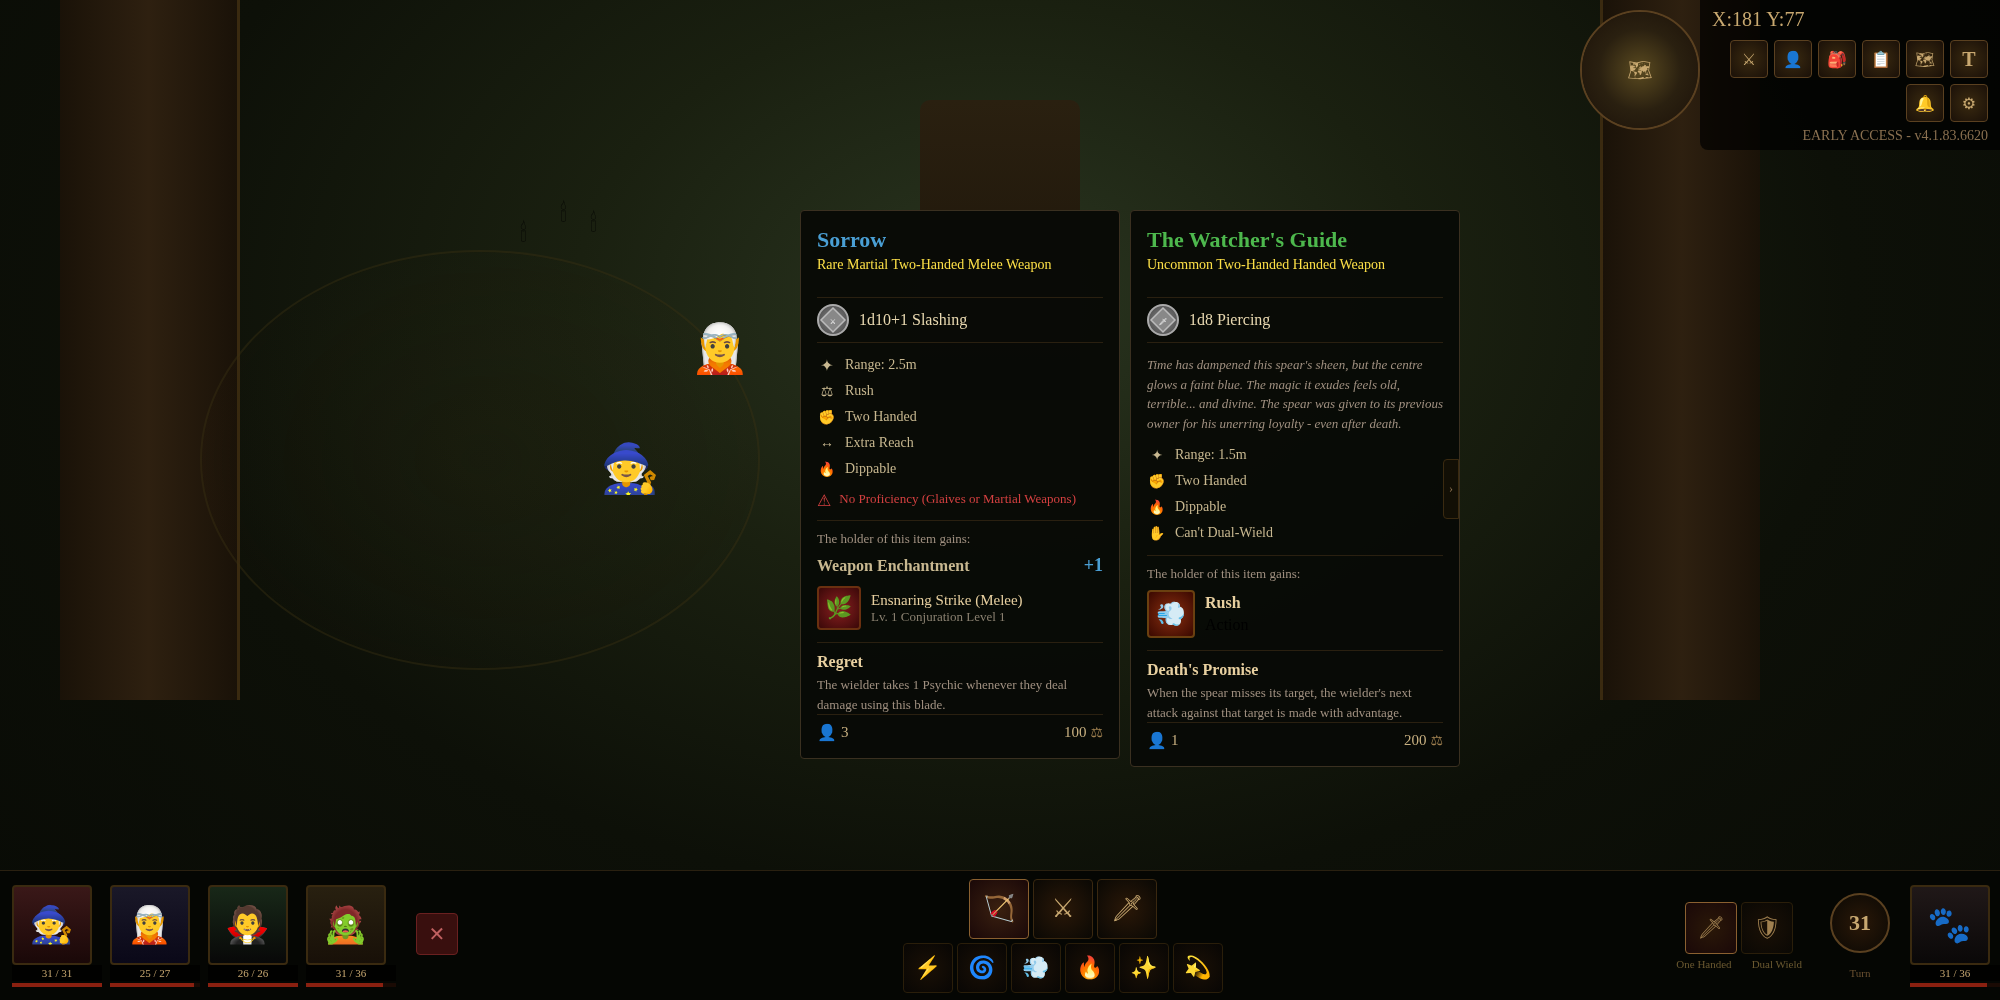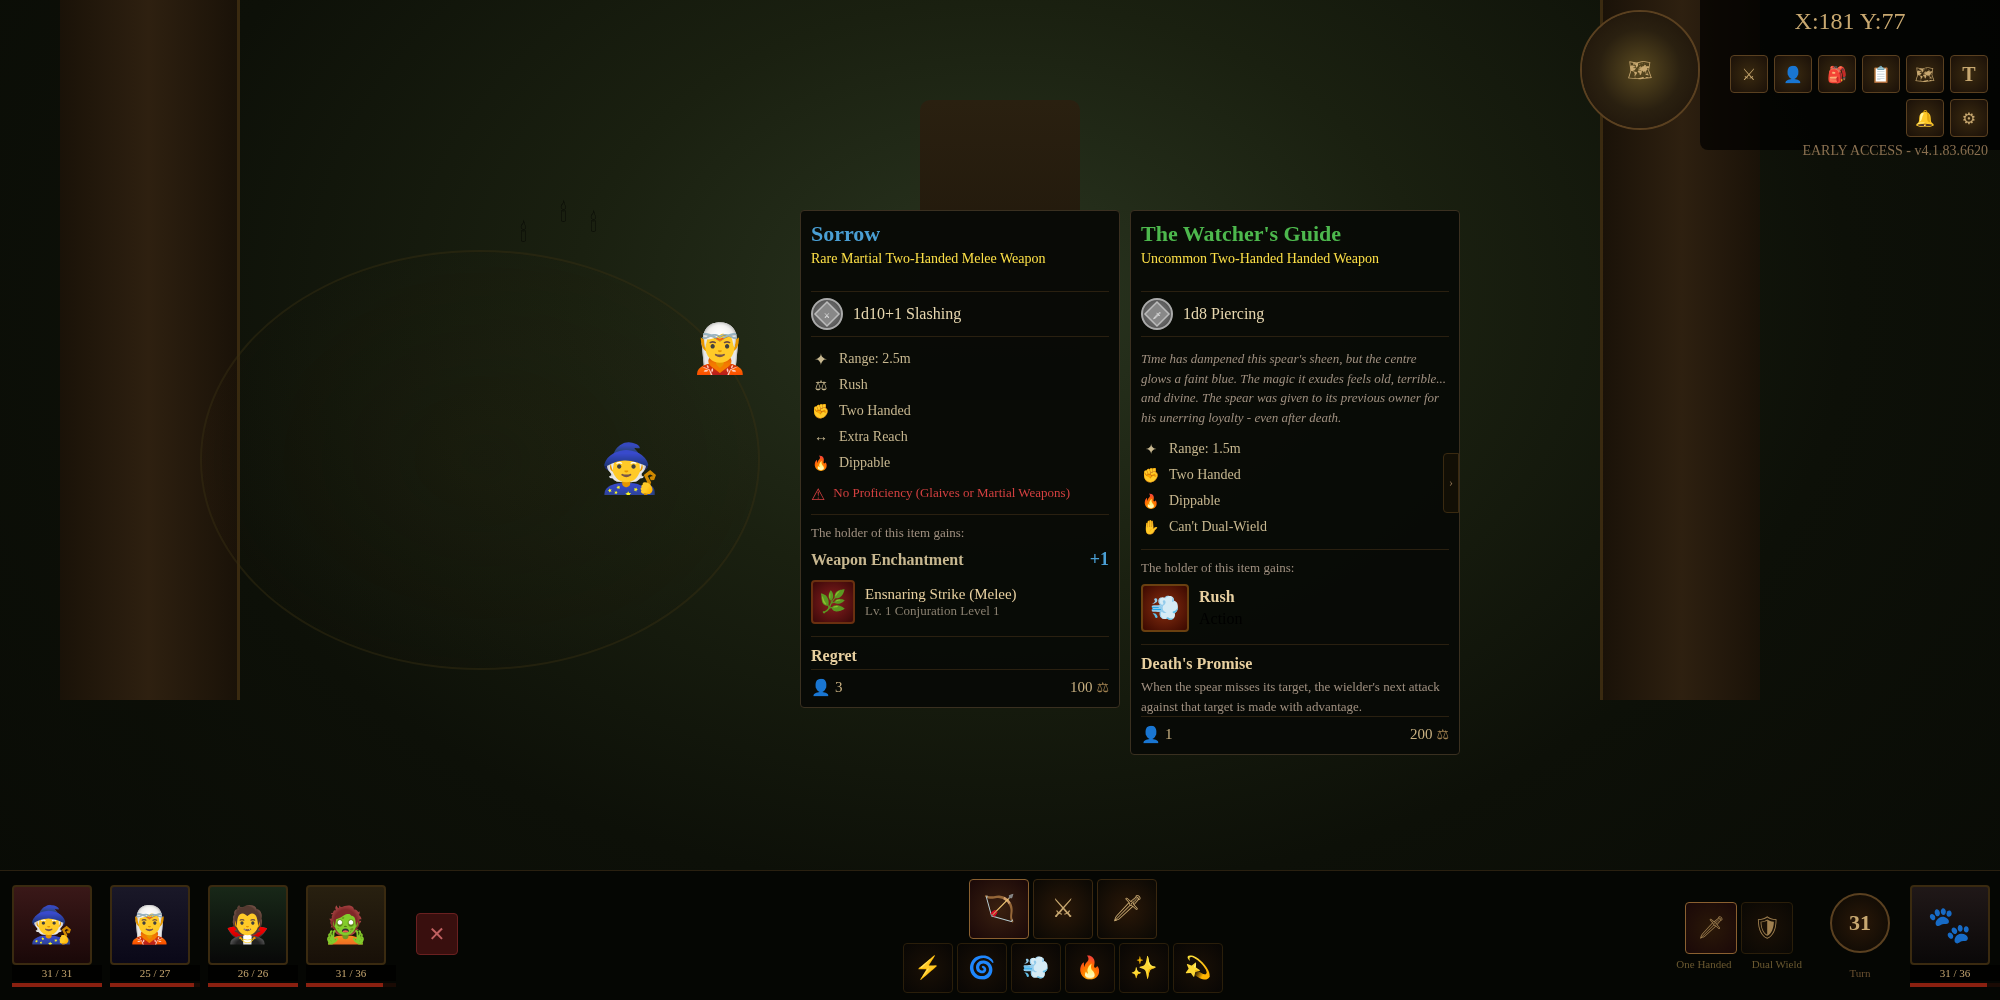--- a/index.html
+++ b/index.html
@@ -73,23 +73,23 @@
       right: 0;
       width: 300px;
       height: 150px;
       background: rgba(0,0,0,0.7);
       border-bottom-left-radius: 8px;
       padding: 8px 12px;
     }
 
     .coords {
       color: #c8a870;
-      font-size: 24px;
-      text-align: center;
-      margin-bottom: 20px;
+      font-size: 20px;
+      text-align: left;
+      margin-bottom: 9px;
     }
 
     .top-icons {
       display: flex;
       gap: 6px;
       justify-content: flex-end;
       flex-wrap: wrap;
       margin-bottom: 6px;
     }
 
@@ -126,21 +126,21 @@
       overflow: hidden;
     }
 
     
     .tooltip-panel {
       position: absolute;
       top: 210px;
       background: rgba(8, 10, 6, 0.97);
       border: 1px solid #3a3020;
       border-radius: 4px;
-      padding: 10px;
+      padding: 16px;
       width: 320px;
     }
 
     .tooltip-left {
       left: 800px;
     }
 
     .tooltip-right {
       left: 1130px;
       width: 330px;
@@ -659,20 +659,21 @@
     <div class="spell-icon">🌿</div>
     <div class="spell-info">
       <div class="spell-name">Ensnaring Strike (Melee)</div>
       <div class="spell-detail">Lv. 1  Conjuration  Level 1</div>
     </div>
   </div>
 
   <hr class="divider">
 
   <div class="passive-name">Regret</div>
+  <div class="passive-desc">The wielder takes 1 Psychic whenever they deal damage using this blade.</div>
 
   <div class="tooltip-bottom">
     <div class="currency-display">
       <span class="gold-icon">👤</span>
       <span class="currency-val">3</span>
     </div>
     <div class="currency-display">
       <span class="currency-val">100</span>
       <span class="weight-icon">⚖</span>
     </div>

